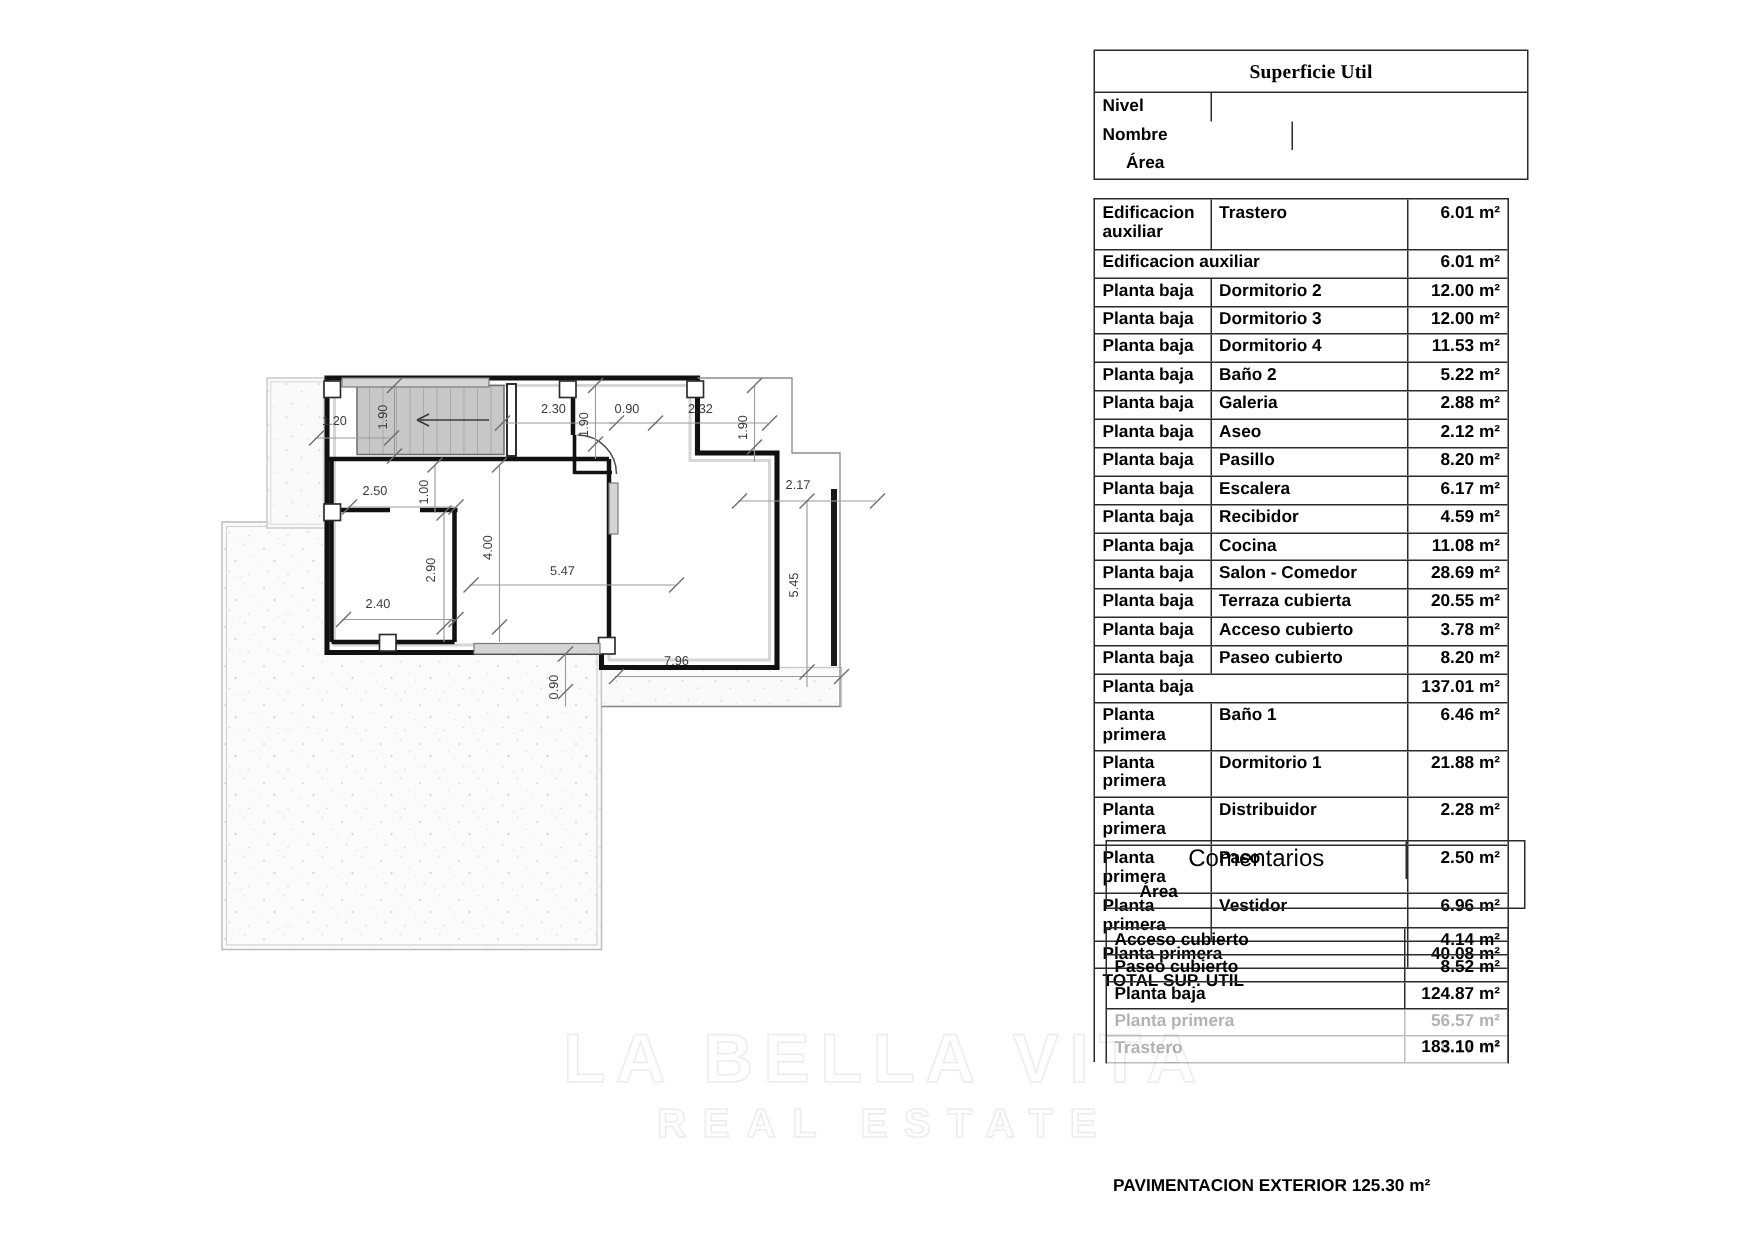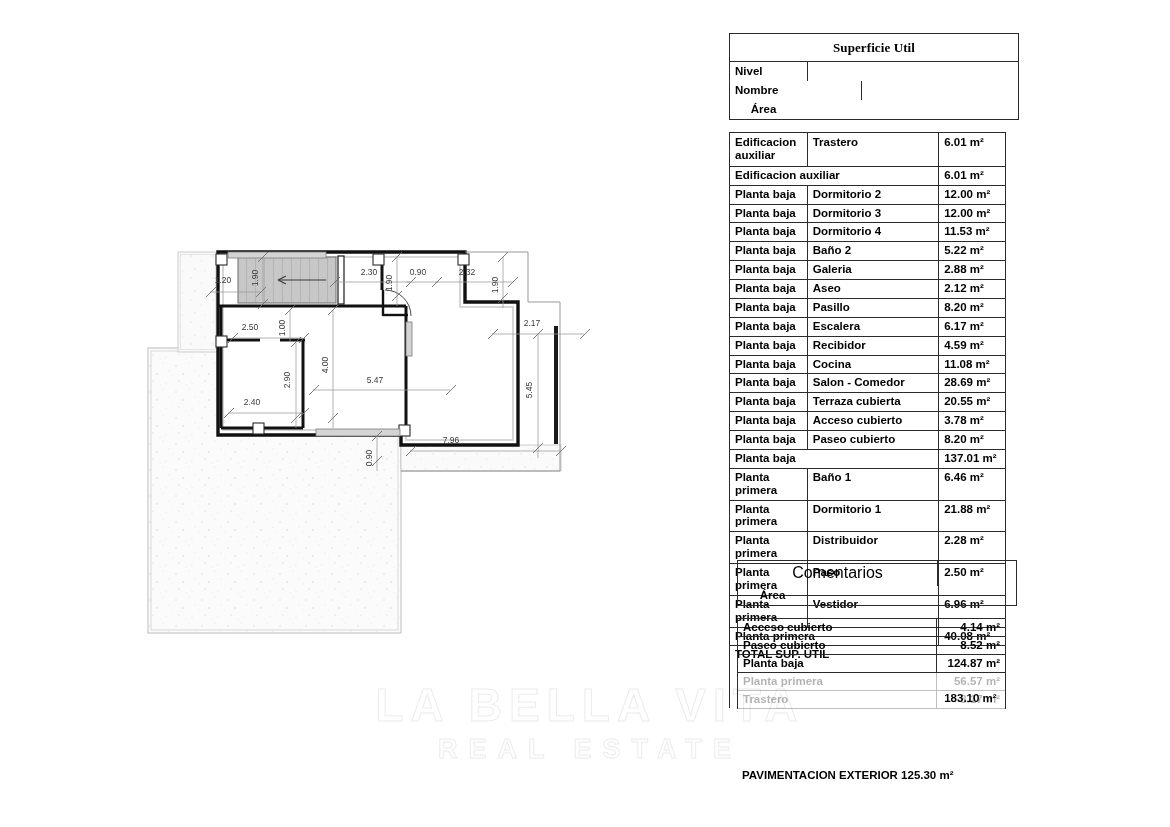--- a/index.html
+++ b/index.html
@@ -102,21 +102,21 @@
   .row {
     display: flex;
     border-bottom: 1px solid #2b2b2b;
     font-size: 11.5px;
     font-weight: 700;
     line-height: 1.12;
   }
   .row > div { padding: 2px 5px 3px 5px; box-sizing: border-box; }
   .r-nivel   { width: 78px;  border-right: 1px solid #2b2b2b; }
   .r-nombre  { width: 132px; border-right: 1px solid #2b2b2b; }
-  .r-area    { width: 66px;  text-align: left; padding-right: 10px; }
+  .r-area    { width: 66px;  text-align: right; padding-right: 10px; }
   .row.tall .r-nivel, .row.tall .r-nombre, .row.tall .r-area { padding-top: 3px; padding-bottom: 4px; }
 
   
   .row.subtotal .r-span { width: 210px; border-right: 1px solid #2b2b2b; }
   
   .row.grandtotal {
     border-bottom: none;
   }
   .row.grandtotal .r-span { width: 210px; border-right: none; }
   .row.grandtotal .r-area { border-right: none; margin-top: 44px; }
@@ -146,21 +146,21 @@
   }
   .row2 > div { padding: 2px 5px 3px 5px; box-sizing: border-box; }
   .r2-name { width: 200px; border-right: 1px solid #2b2b2b; }
   .r2-area { width: 68px; text-align: right; padding-right: 10px; }
   .row2.grandtotal { border-bottom: none; }
   .row2.grandtotal .r2-name { border-right: none; }
 
   #pavimentacion {
     position: absolute;
     left: 742px;
-    top: 769px;
+    top: 785px;
     font-size: 11.5px;
     font-weight: 700;
     white-space: nowrap;
   }
 
   .faded { opacity: 0.30; }
 </style>
 </head>
 <body>
 

